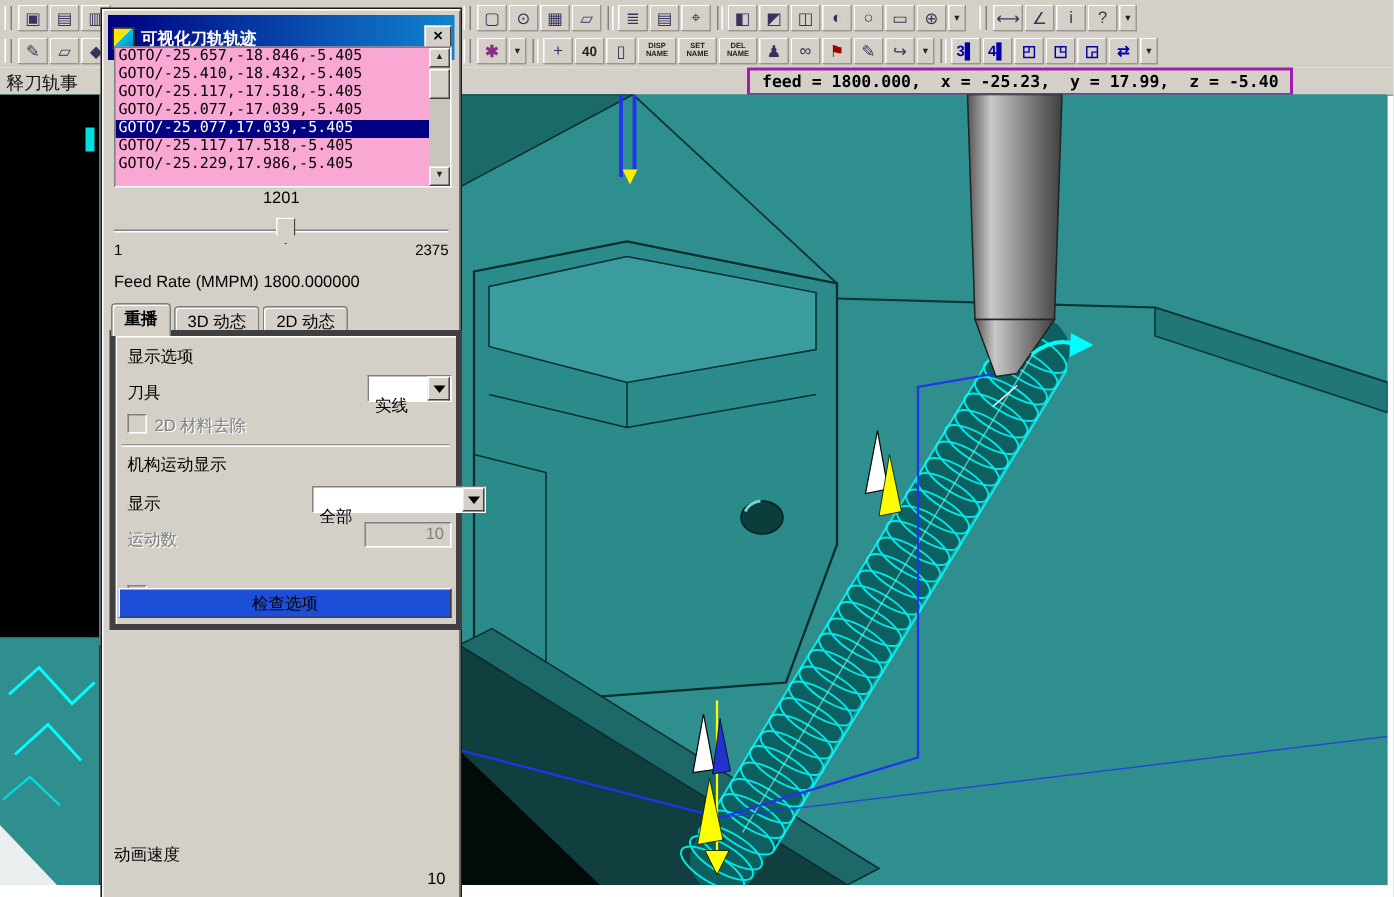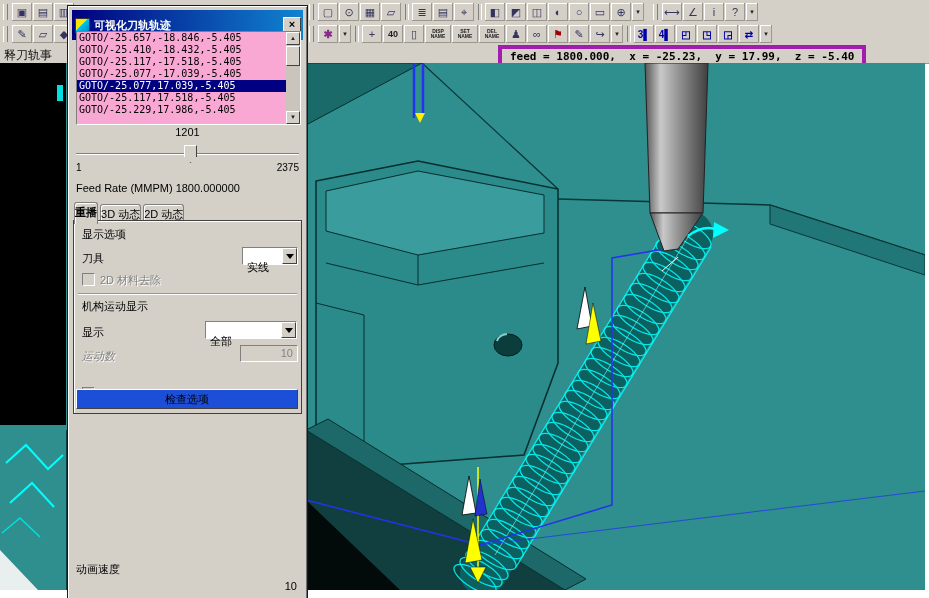--- a/index.html
+++ b/index.html
@@ -21,21 +21,21 @@
   .icon.c-purple{color:#8a2a8a;font-weight:bold;}
   .icon.c-red{color:#a00000;}
   .icon.c-rot{font-weight:bold;color:#222;font-size:9px;}
 
   
   .statusline{position:absolute;left:0;top:45px;width:929px;height:18px;background:#d4d0c8;
               border-bottom:1px solid #9b978f;}
   .prompt{position:absolute;left:4px;top:2px;font-size:12px;color:#111;}
   .readout{position:absolute;left:498px;top:0px;height:15px;line-height:15px;padding:0 8px;
            font-family:"DejaVu Sans Mono",monospace;font-weight:bold;font-size:11px;
-           border:4px solid #a21caf;white-space:pre;color:#000;}
+           border:2px solid #a21caf;white-space:pre;color:#000;}
 
   
   .leftstrip{position:absolute;left:0;top:63px;width:66px;height:527px;background:#2f8e8e;}
   .viewport{position:absolute;left:66px;top:63px;width:859px;height:527px;background:#2f8e8e;}
 
   
   .dialog{position:absolute;left:67px;top:5px;width:239px;height:593px;background:#d4d0c8;
           border:1px solid #1a1a1a;box-shadow:inset 1px 1px 0 #ffffff,inset -1px -1px 0 #6f6f6f;z-index:10;}
   .d-title{position:absolute;left:4px;top:4px;right:4px;height:30px;display:flex;align-items:center;
            background:linear-gradient(90deg,#000080,#1084d0);padding:0 2px;}
@@ -57,28 +57,28 @@
             border-color:#fff #404040 #404040 #fff;box-sizing:border-box;}
   .d-count{position:absolute;left:0;top:120px;width:100%;text-align:center;font-size:11px;}
   .d-track{position:absolute;left:8px;top:147px;width:223px;height:0;border-top:1px solid #808080;border-bottom:1px solid #fff;}
   .d-thumb{position:absolute;left:116px;top:139px;width:11px;height:16px;background:#d4d0c8;
            border:1px solid;border-color:#fff #404040 #404040 #fff;
            clip-path:polygon(0 0,100% 0,100% 62%,50% 100%,0 62%);}
   .d-min{position:absolute;left:8px;top:156px;font-size:10px;}
   .d-max{position:absolute;right:8px;top:156px;font-size:10px;}
   .d-feed{position:absolute;left:8px;top:176px;font-size:11px;}
   .d-tabs{position:absolute;left:6px;top:196px;height:19px;}
-  .tab{position:relative;display:inline-block;font-size:11px;padding:2px 0 1px;background:#d4d0c8;
+  .tab{position:relative;display:inline-block;font-size:11px;padding:2px 8px 1px;background:#d4d0c8;
        border:1px solid #808080;border-bottom:none;border-radius:3px 3px 0 0;
        box-shadow:inset 1px 1px 0 #fff;margin-right:-1px;top:2px;cursor:default;}
   .tab.active{top:0;padding-bottom:4px;z-index:3;font-weight:bold;}
   .d-pane{position:absolute;left:5px;top:214px;width:227px;height:192px;background:#d4d0c8;
-          border:1px solid #404040;box-shadow:inset 1px 1px 0 #fff;z-index:2;}
+          border:4px solid #404040;box-shadow:inset 1px 1px 0 #fff;z-index:2;}
   .p-label{position:absolute;font-size:11px;white-space:nowrap;}
-  .p-label.dis{color:#828282;text-shadow:1px 1px 0 #fff;font-style:italic;}
+  .p-label.dis{color:#828282;text-shadow:1px 1px 0 #fff;}
   .p-hr{position:absolute;left:4px;right:4px;top:72px;height:0;border-top:1px solid #9a968e;border-bottom:1px solid #fff;}
   .combo{position:absolute;height:18px;background:#fff;border:1px solid;border-color:#808080 #fff #fff #808080;box-sizing:border-box;}
   .combo-val{display:block;padding:12px 18px 0 4px;font-size:11px;white-space:nowrap;}
   .combo-btn{position:absolute;right:0;top:0;bottom:0;width:15px;background:#d4d0c8;border:1px solid;
              border-color:#fff #404040 #404040 #fff;display:flex;align-items:center;justify-content:center;box-sizing:border-box;}
   .tri{width:0;height:0;border:4px solid transparent;border-top:5px solid #000;margin-top:5px;}
   .chk{position:absolute;font-size:11px;white-space:nowrap;}
   .cb{width:11px;height:11px;background:#d4d0c8;border:1px solid;border-color:#808080 #fff #fff #808080;
       display:inline-block;vertical-align:-2px;margin-right:5px;}
   .chk.dis{color:#828282;text-shadow:1px 1px 0 #fff;}
@@ -349,21 +349,21 @@
         <span class="combo-btn">
             <i class="tri"></i>
           </span>
       </div>
       <div class="chk dis" style="left:8px;top:52px">
         <span class="cb"></span><span>2D 材料去除</span>
       </div>
       <div class="p-hr"></div>
       <div class="p-label" style="left:8px;top:78px">机构运动显示</div>
       <div class="p-label" style="left:8px;top:104px">显示</div>
-      <div class="combo" style="left:131px;top:100px;width:92px">
+      <div class="combo" style="left:131px;top:100px;width:116px">
         <span class="combo-val">全部</span>
         <span class="combo-btn">
             <i class="tri"></i>
           </span>
       </div>
       <div class="p-label dis" style="left:8px;top:128px">运动数</div>
       <div class="field" style="left:166px;top:124px;width:58px">10</div>
       <div class="chk dis" style="left:8px;top:166px">
         <span class="cb"></span><span>在每一层暂停</span>
       </div>

